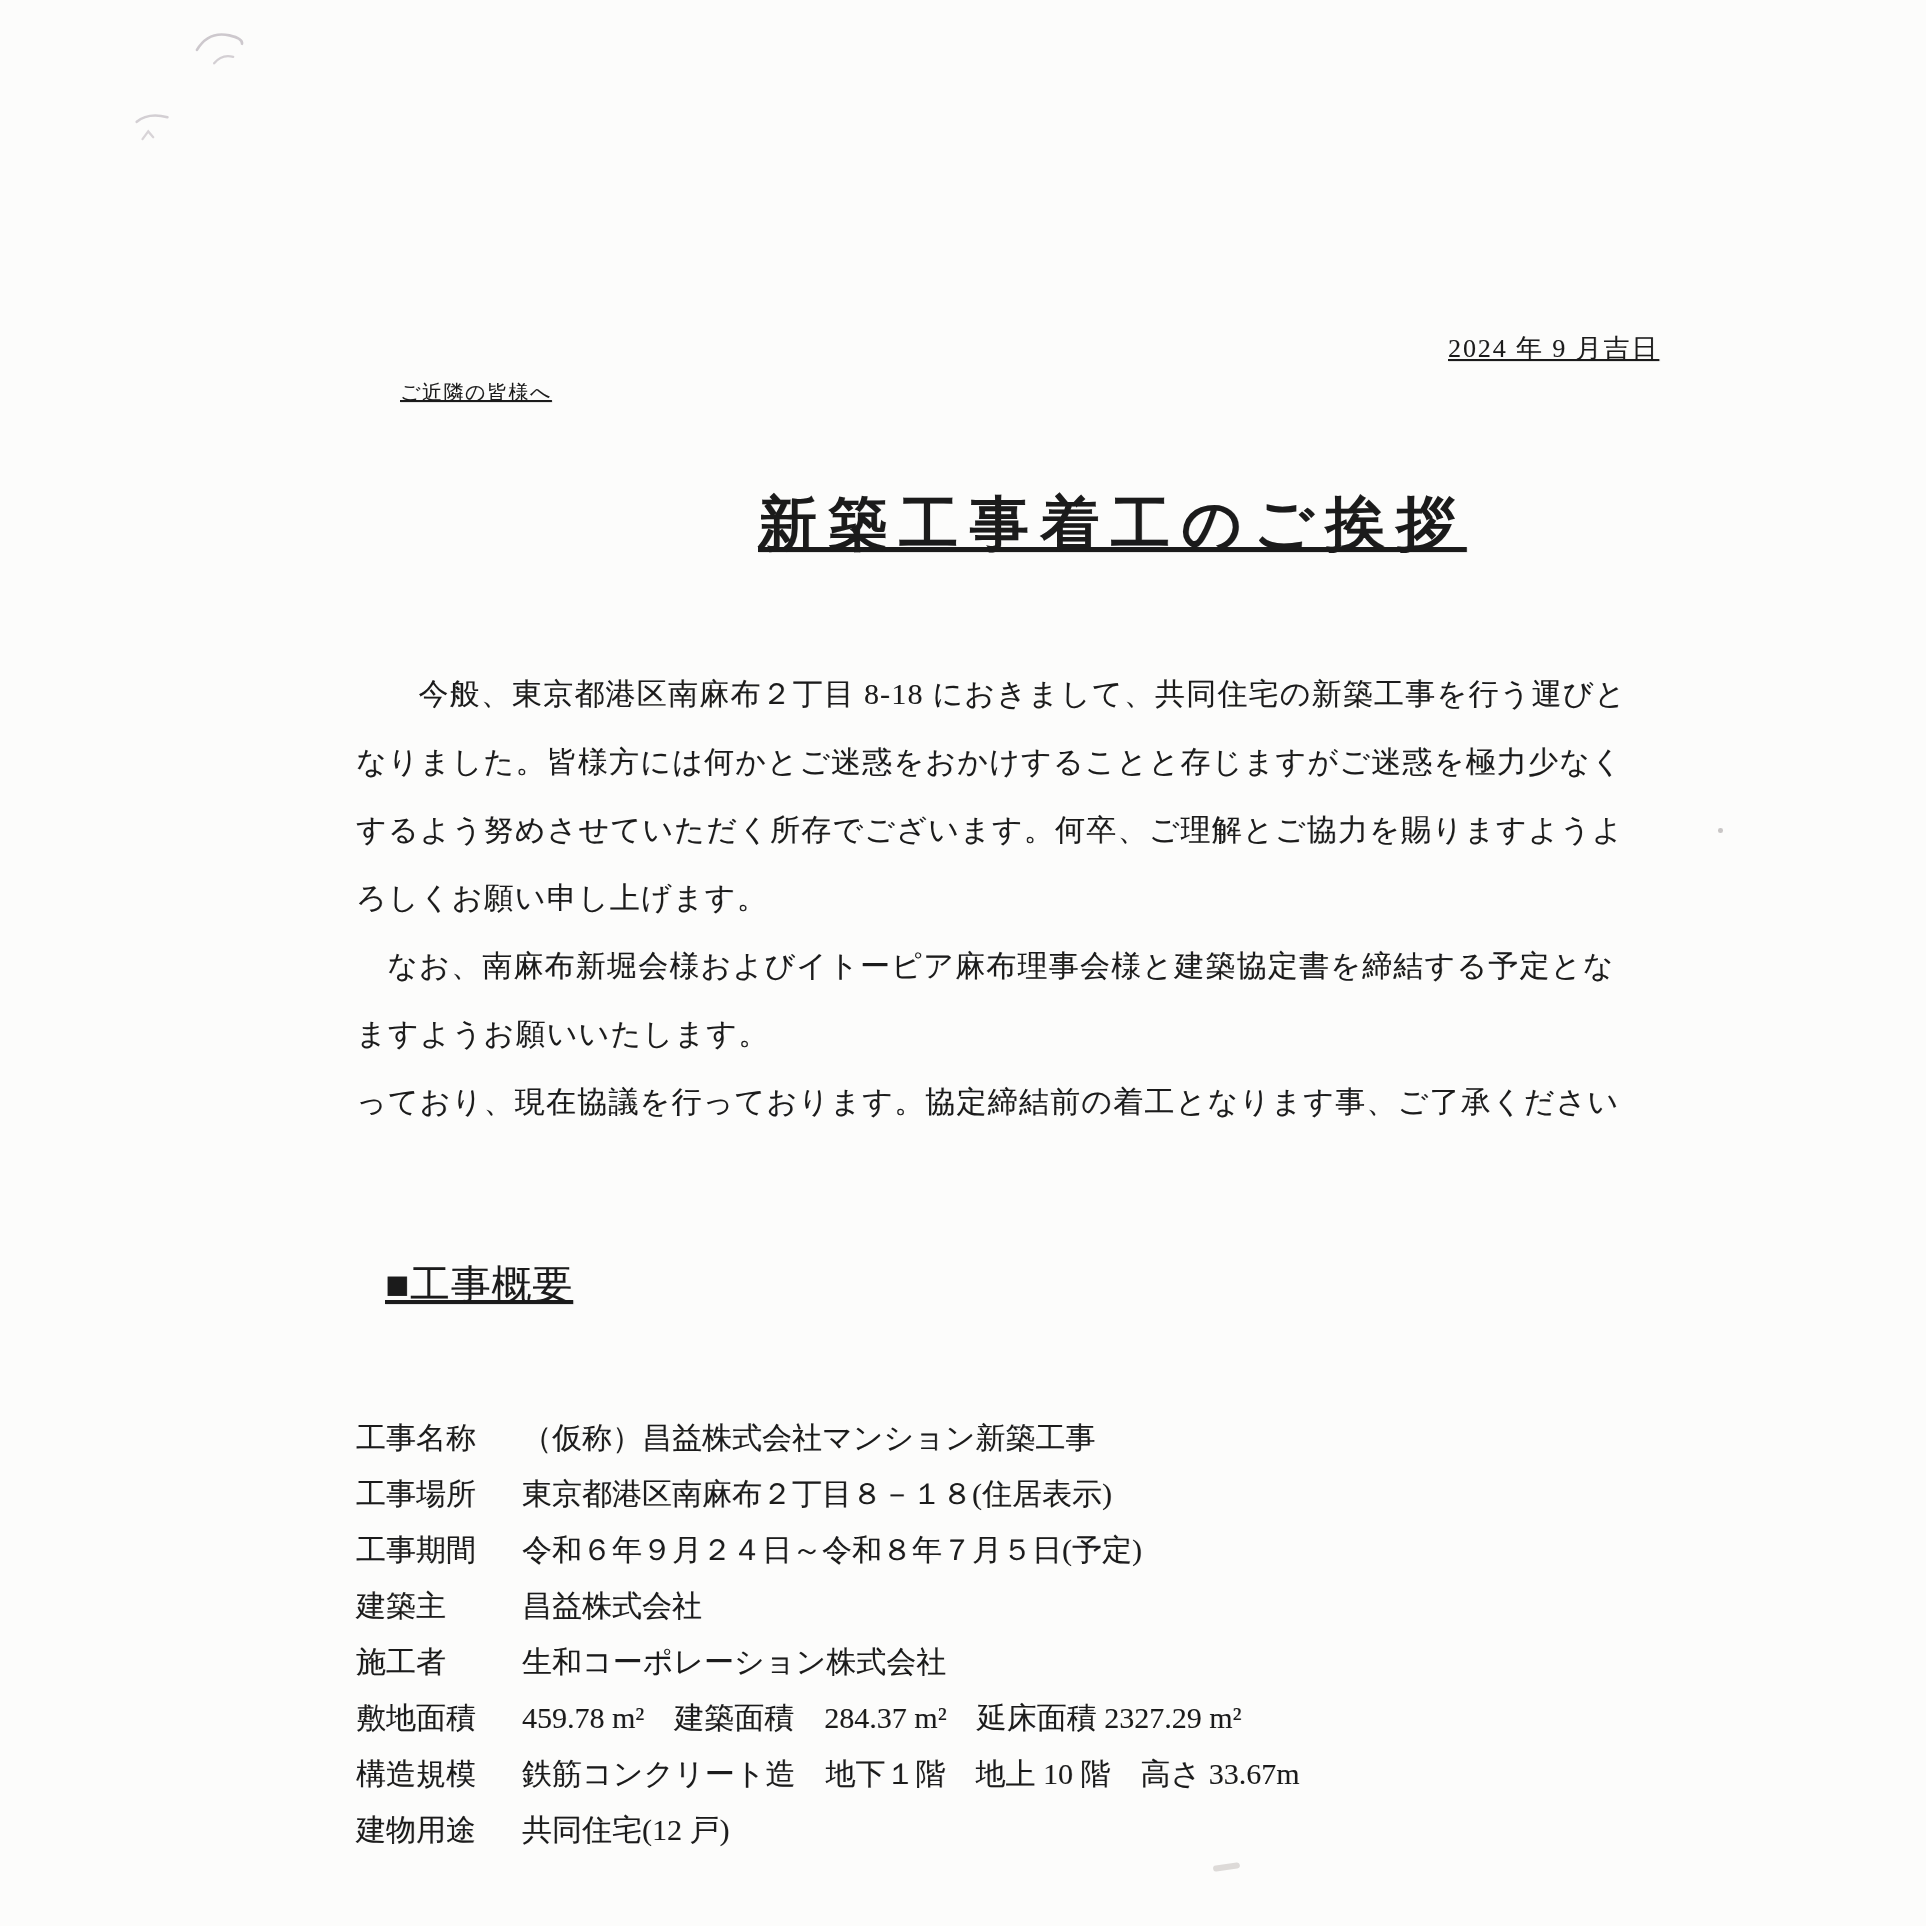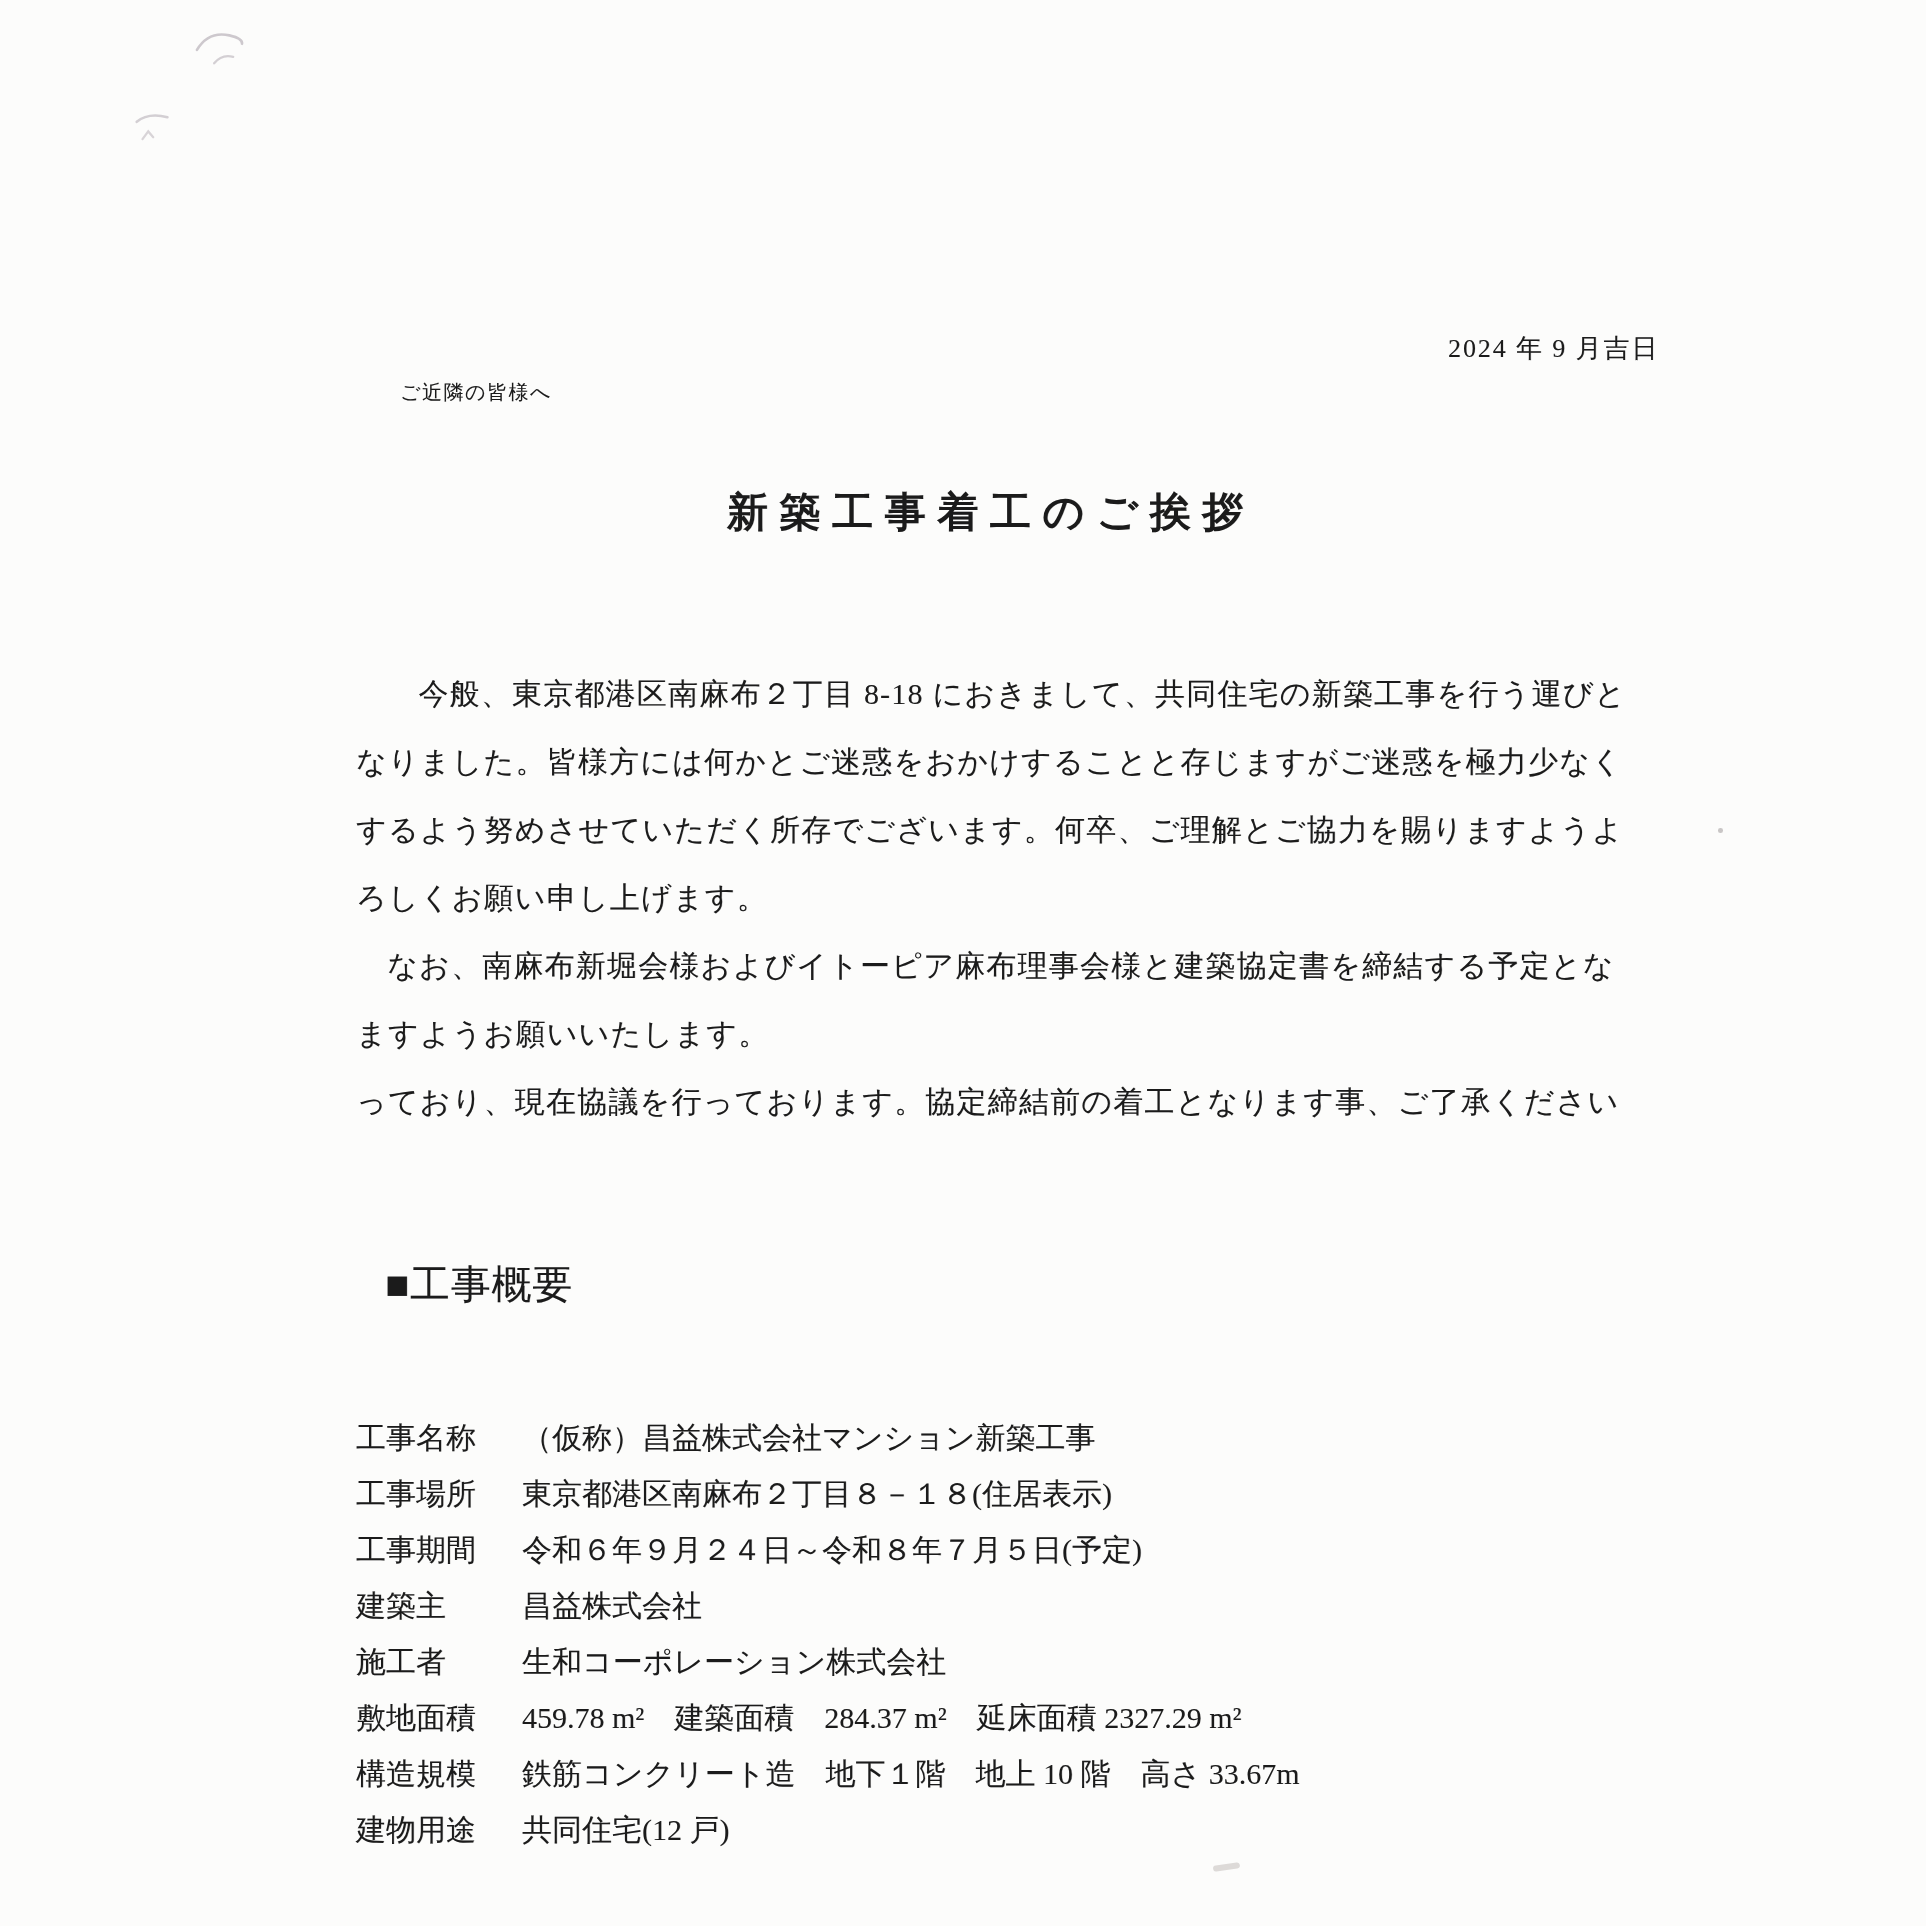--- a/index.html
+++ b/index.html
@@ -13,38 +13,39 @@
     height: 2704px;
     background: #fcfcfb;
     overflow: hidden;
     font-family: "Liberation Serif", "DejaVu Serif", serif;
     color: #1b1b1b;
   }
   .txt {
     position: absolute;
     white-space: nowrap;
     text-shadow: 0.4px 0.4px 0.4px rgba(20,20,20,0.25);
+    text-decoration: underline;
   }
   .date {
     top: 331px;
     left: 1448px;
     font-size: 26px;
     letter-spacing: 1.9px;
   }
   .salutation {
     top: 379px;
     left: 354px;
     font-size: 20px;
     letter-spacing: 1.5px;
     margin-left: 46px;
   }
   .title {
     top: 485px;
-    left: 727px;
-    font-size: 41px;
+    left: 758px;
+    font-size: 59px;
     font-weight: 600;
     letter-spacing: 11.6px;
   }
   .body-block {
     position: absolute;
     top: 660px;
     left: 356px;
     font-size: 30px;
     line-height: 68px;
     letter-spacing: 1.2px;

